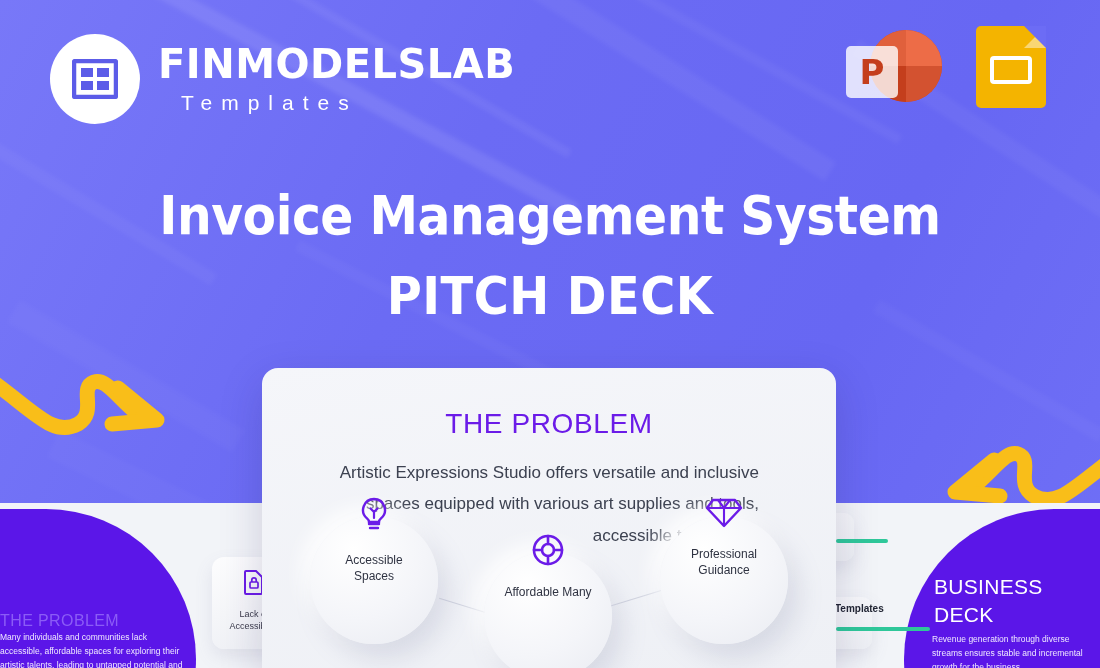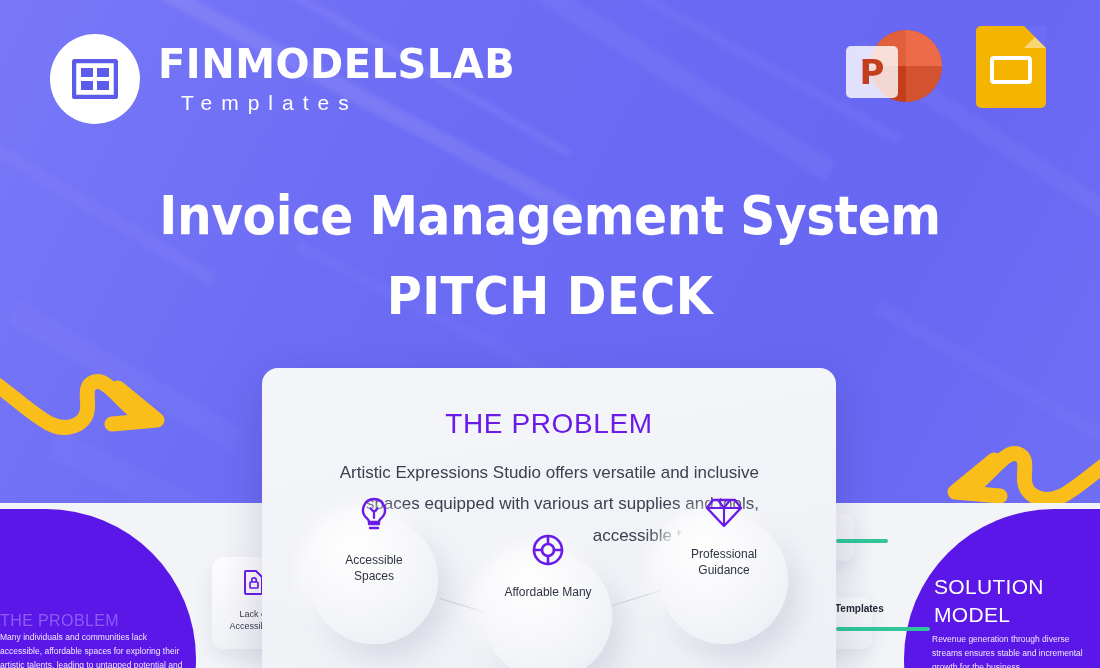--- a/index.html
+++ b/index.html
@@ -332,21 +332,21 @@
   <div id="business-card">
     <div id="business-blob"></div>
 
     <div class="biz-item" id="biz-item-0"></div>
     <div class="biz-line" id="biz-line-0"></div>
 
     <div class="biz-item" id="biz-item-1"></div>
     <div id="biz-label-1">Templates</div>
     <div class="biz-line" id="biz-line-1"></div>
 
-    <div id="business-title">SOLUTION MODEL</div>
+    <div id="business-title">BUSINESS DECK</div>
     <div id="business-body">Revenue generation through diverse streams ensures stable and incremental growth for the business.</div>
   </div>
 
 </div>
 
 <div id="solution-card">
   <div id="solution-title">THE PROBLEM</div>
   <div id="solution-body">Artistic Expressions Studio offers versatile and inclusive spaces equipped with various art supplies and tools, accessible to all ages.</div>
 
   <div id="solution-items">

